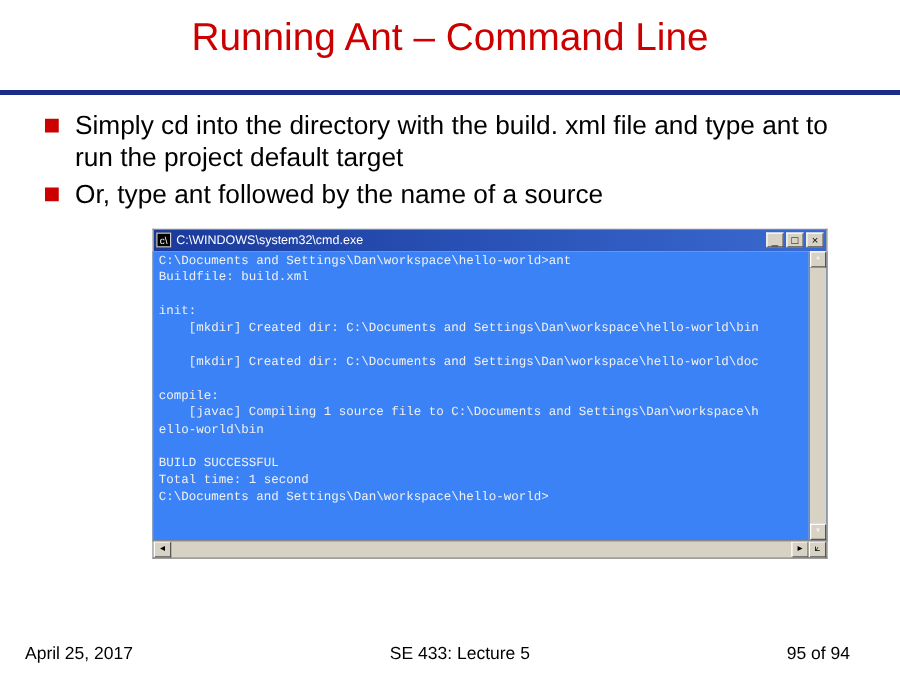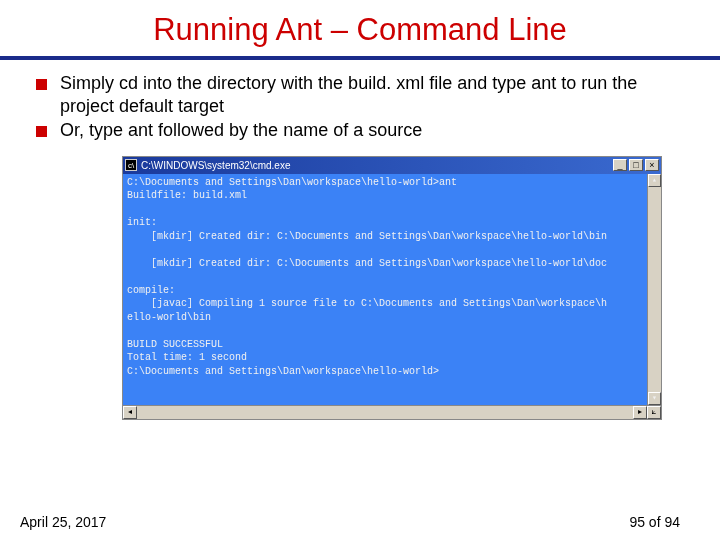--- a/index.html
+++ b/index.html
@@ -9,38 +9,38 @@
     background: #fff;
     font-family: Arial, Helvetica, sans-serif;
     position: relative;
     overflow: hidden;
   }
   .title {
     font-size: 31px;
     color: #cc0000;
     text-align: center;
     padding-top: 12px;
-    padding-bottom: 8px;
+    padding-bottom: 24px;
     font-weight: normal;
   }
   .hr {
     height: 4px;
     background: #1a2b8a;
     width: 100%;
   }
   .content {
     padding: 12px 36px 0 36px;
   }
   ul.bullets {
     list-style: none;
   }
   ul.bullets li {
     position: relative;
     padding-left: 24px;
-    font-size: 18px;
+    font-size: 21px;
     line-height: 1.25;
     color: #000;
     margin-bottom: 2px;
   }
   ul.bullets li::before {
     content: "";
     position: absolute;
     left: 0;
     top: 7px;
     width: 11px;
@@ -192,14 +192,15 @@
       <div class="sbtn">◂</div>
       <div style="flex:1"></div>
       <div class="sbtn">▸</div>
       <div class="sbtn">⟀</div>
     </div>
   </div>
 </div>
 
 <div class="footer">
   <span>April 25, 2017</span>
+  <span>SE 433: Lecture 5</span>
   <span>95 of 94</span>
 </div>
 
 </body></html>

